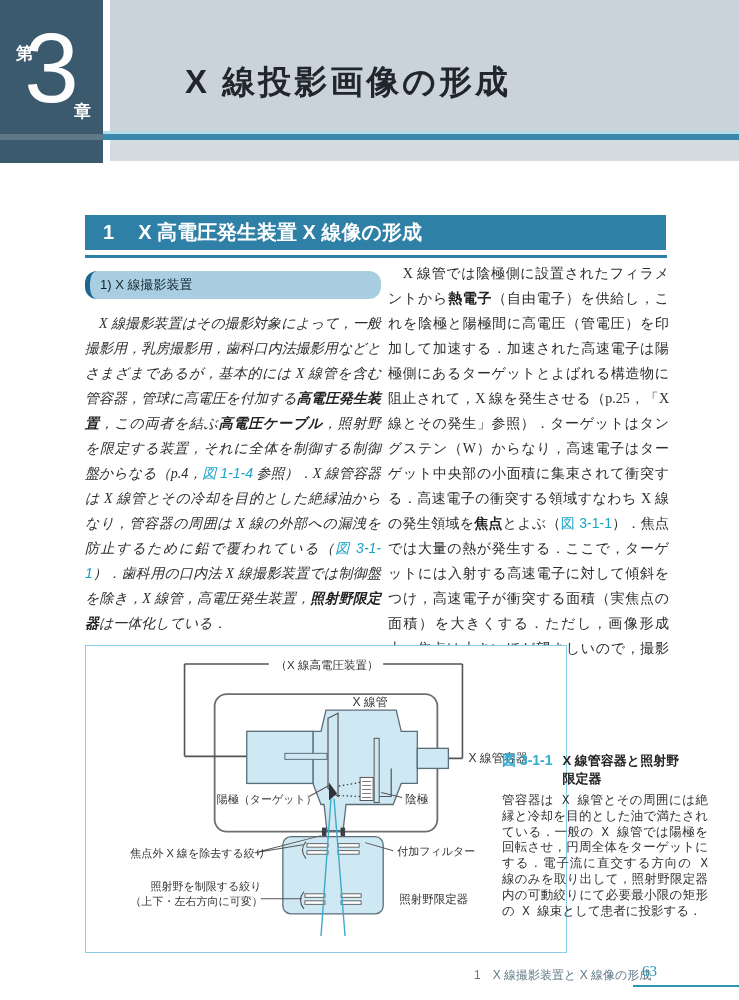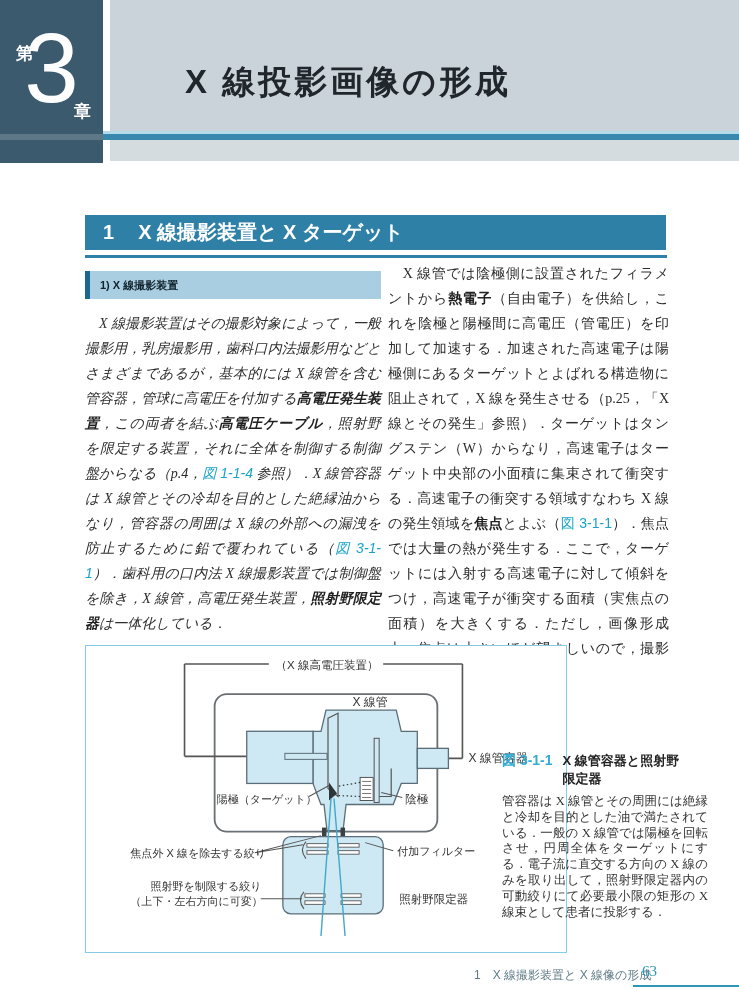--- a/index.html
+++ b/index.html
@@ -20,39 +20,39 @@
   .rule-light{position:absolute;left:103px;top:131px;width:636px;height:3px;background:#b5dae8;}
   .rule-teal{position:absolute;left:103px;top:134px;width:636px;height:6px;background:#3a88ae;}
   .sub-band{position:absolute;left:110px;top:140px;width:629px;height:21px;background:#d4dcdf;}
   
   .section-bar{position:absolute;left:85px;top:215px;width:581px;height:35px;background:#2e80a7;
     color:#fff;font-weight:bold;font-size:20px;line-height:35px;padding:0;}
   .section-bar .sec-num{margin-left:18px;margin-right:24px;}
   .section-underline{position:absolute;left:85px;top:255px;width:582px;height:3px;background:#2e80a7;}
   
   .subsection{position:absolute;left:85px;top:271px;width:291px;height:28px;background:#a9cee1;
-    border-left:5px solid #1a6890;line-height:28px;font-size:11px;font-weight:bold;color:#12242e;}
+    border-left:5px solid #1a6890;line-height:28px;font-size:13px;font-weight:normal;color:#12242e;border-radius:12px;}
   .subsection span{margin-left:10px;}
   
   .body-par{position:absolute;margin:0;font-family:"Liberation Serif","DejaVu Serif",serif;
     font-size:14px;line-height:25px;color:#2c2c2c;text-align:justify;}
   .left-par{left:85px;top:311px;width:296px;font-style:italic;}
   .right-par{left:388px;top:261px;width:281px;}
   .seg-bold{font-family:"Liberation Sans",sans-serif;font-weight:700;color:#222;}
   .seg-ref{font-family:"Liberation Sans",sans-serif;color:#1aa3c8;}
   
   .figure-box{position:absolute;left:85px;top:645px;width:482px;height:308px;background:#fff;
     border:1.5px solid #86cce6;box-sizing:border-box;}
   .figure-box svg{display:block;width:100%;height:100%;}
   .svg-label{font-family:"Liberation Sans",sans-serif;fill:#333;}
   .figure-caption{position:absolute;left:502px;top:752px;width:206px;}
   .cap-head{display:flex;gap:10px;}
   .cap-label{color:#33acd4;font-size:14px;font-weight:bold;white-space:nowrap;}
   .cap-title{font-size:13px;font-weight:bold;color:#222;width:124px;line-height:18px;}
-  .cap-body{margin:6px 0 0 0;font-family:Liberation Serif, serif;font-size:12.5px;
+  .cap-body{margin:6px 0 0 0;font-family:Liberation Mono, monospace;font-size:12.5px;
     line-height:15.8px;color:#333;text-align:justify;}
   
   .footer-label{position:absolute;left:474px;top:967px;font-size:12px;color:#5e7a86;}
   .footer-num{position:absolute;left:642px;top:963px;font-size:15px;color:#2e96b5;font-family:Liberation Serif, serif;}
   .footer-rule{position:absolute;left:633px;top:985px;width:106px;height:2px;background:#2e96b5;}
 </style>
 </head>
 <body>
 
 <div class="chapter-tab">
@@ -62,21 +62,21 @@
   <div class="tab-stripe"></div>
 </div>
 <div class="banner">
   <h1>X 線投影画像の形成</h1>
 </div>
 <div class="rule-light"></div>
 <div class="rule-teal"></div>
 <div class="sub-band"></div>
 
 <div class="section-bar">
-  <span class="sec-num">1</span><span class="sec-title">X 線撮影装置と X ターゲット</span>
+  <span class="sec-num">1</span><span class="sec-title">X 高電圧発生装置 X 線像の形成</span>
 </div>
 <div class="section-underline"></div>
 
 <div class="subsection">
   <span>1) X 線撮影装置</span>
 </div>
 
 <p class="body-par left-par"><span class="seg-plain">　X 線撮影装置はその撮影対象によって，一般撮影用，乳房撮影用，歯科口内法撮影用などとさまざまであるが，基本的には X 線管を含む管容器，管球に高電圧を付加する</span><span class="seg-bold">高電圧発生装置</span><span class="seg-plain">，この両者を結ぶ</span><span class="seg-bold">高電圧ケーブル</span><span class="seg-plain">，照射野を限定する装置，それに全体を制御する制御盤からなる（p.4，</span><span class="seg-ref">図 1-1-4</span><span class="seg-plain"> 参照）．X 線管容器は X 線管とその冷却を目的とした絶縁油からなり，管容器の周囲は X 線の外部への漏洩を防止するために鉛で覆われている（</span><span class="seg-ref">図 3-1-1</span><span class="seg-plain">）．歯科用の口内法 X 線撮影装置では制御盤を除き，X 線管，高電圧発生装置，</span><span class="seg-bold">照射野限定器</span><span class="seg-plain">は一体化している．</span></p>
 <p class="body-par right-par"><span class="seg-plain">　X 線管では陰極側に設置されたフィラメントから</span><span class="seg-bold">熱電子</span><span class="seg-plain">（自由電子）を供給し，これを陰極と陽極間に高電圧（管電圧）を印加して加速する．加速された高速電子は陽極側にあるターゲットとよばれる構造物に阻止されて，X 線を発生させる（p.25，「X 線とその発生」参照）．ターゲットはタングステン（W）からなり，高速電子はターゲット中央部の小面積に集束されて衝突する．高速電子の衝突する領域すなわち X 線の発生領域を</span><span class="seg-bold">焦点</span><span class="seg-plain">とよぶ（</span><span class="seg-ref">図 3-1-1</span><span class="seg-plain">）．焦点では大量の熱が発生する．ここで，ターゲットには入射する高速電子に対して傾斜をつけ，高速電子が衝突する面積（実焦点の面積）を大きくする．ただし，画像形成上，焦点は小さいほど望ましいので，撮影に利用する X 線は高速電子</span></p>
 

